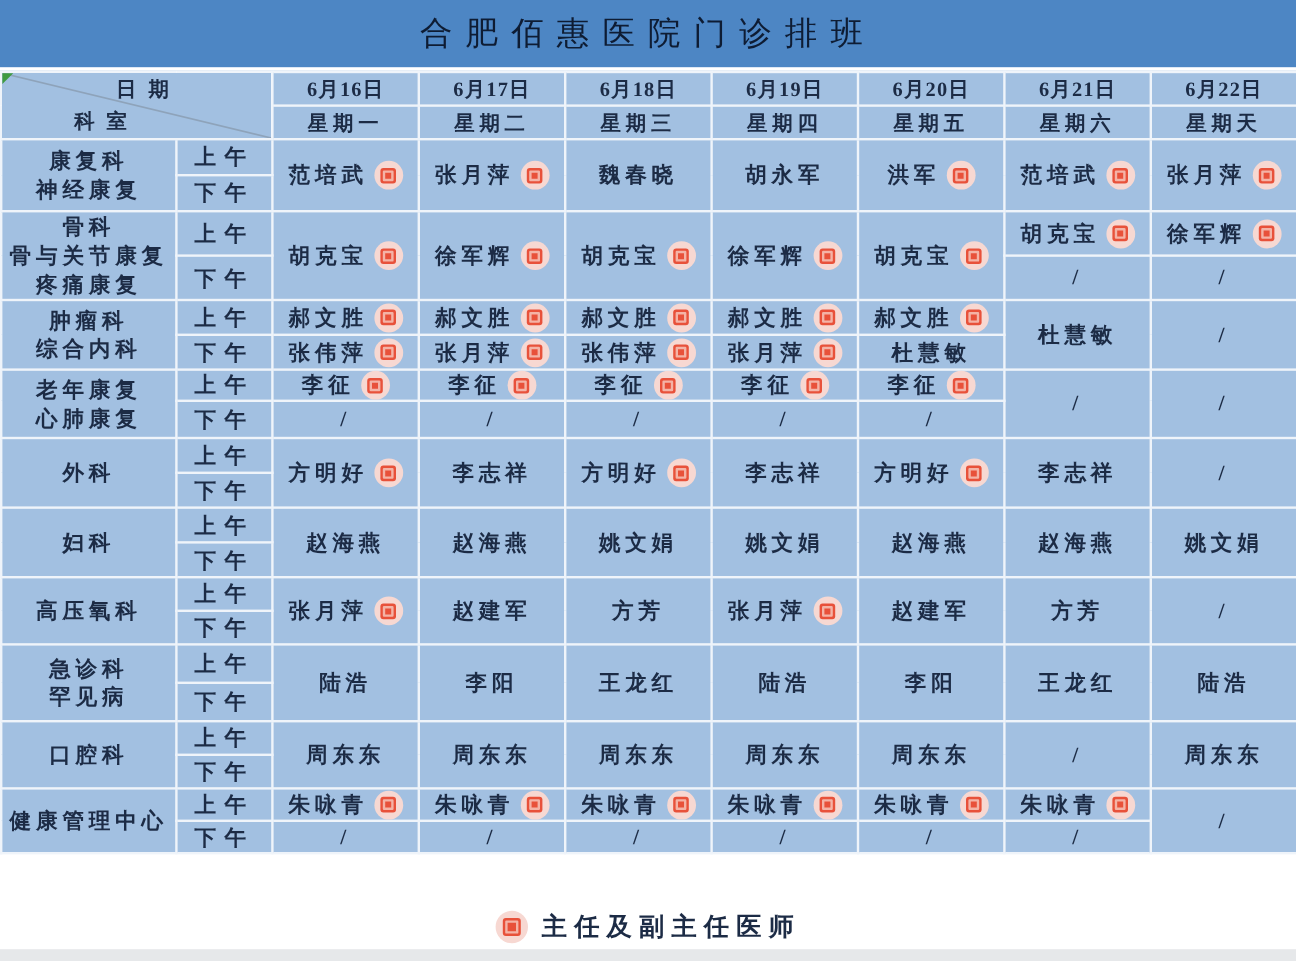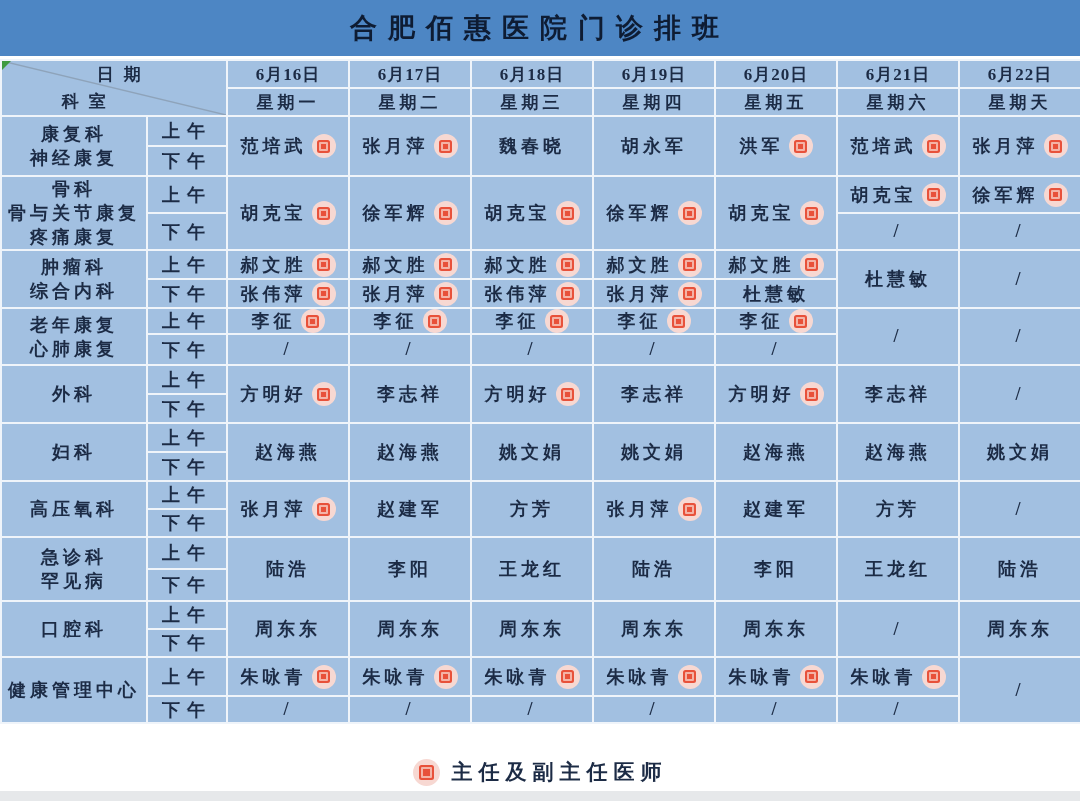--- a/index.html
+++ b/index.html
@@ -4,21 +4,21 @@
 <style>
   html,body{margin:0;padding:0;background:#fff;}
   .page{
     width:1080px;height:801px;position:relative;overflow:hidden;background:#fff;
     font-family:"Liberation Serif","DejaVu Serif",serif;
     color:var(--text,#1c2b45);
   }
   .title-bar{
     height:56px;background:var(--title_bar,#4d86c4);
     display:flex;align-items:center;justify-content:center;
-    font-size:27px;font-weight:bold;letter-spacing:11px;color:#0e1c33;
+    font-size:27px;font-weight:normal;letter-spacing:11px;color:#0e1c33;
     border-bottom:3px solid #fff;
   }
   table{width:1080px;border-collapse:collapse;table-layout:fixed;}
   td{
     border:2px solid var(--grid_line,#eff4fa);
     background:var(--cell_bg,#a2c0e1);
     text-align:center;vertical-align:middle;padding:0;
   }
   .date-cell{height:26px;font-weight:bold;font-size:17px;letter-spacing:1px;}
   .weekday-cell{height:26px;font-weight:bold;font-size:17px;letter-spacing:4px;margin-left:32px;}
@@ -493,21 +493,21 @@
           <td class="doc" rowspan="2"><span class="cellwrap">
               <span>/</span>
             </span></td>
           <td class="doc" rowspan="2"><span class="cellwrap">
               <span>周东东</span>
             </span></td>
         </tr>
         <tr style="height: 28px;">
           <td class="session">下午</td>
         </tr>
-        <tr style="height: 39px;">
+        <tr style="height: 27px;">
           <td rowspan="2" class="dept">
             <div>健康管理中心</div>
           </td>
           <td class="session">上午</td>
           <td class="doc"><span class="cellwrap">
               <span>朱咏青</span>
               <span class="badge">
                 <span class="badge-core"></span>
               </span>
             </span></td>

